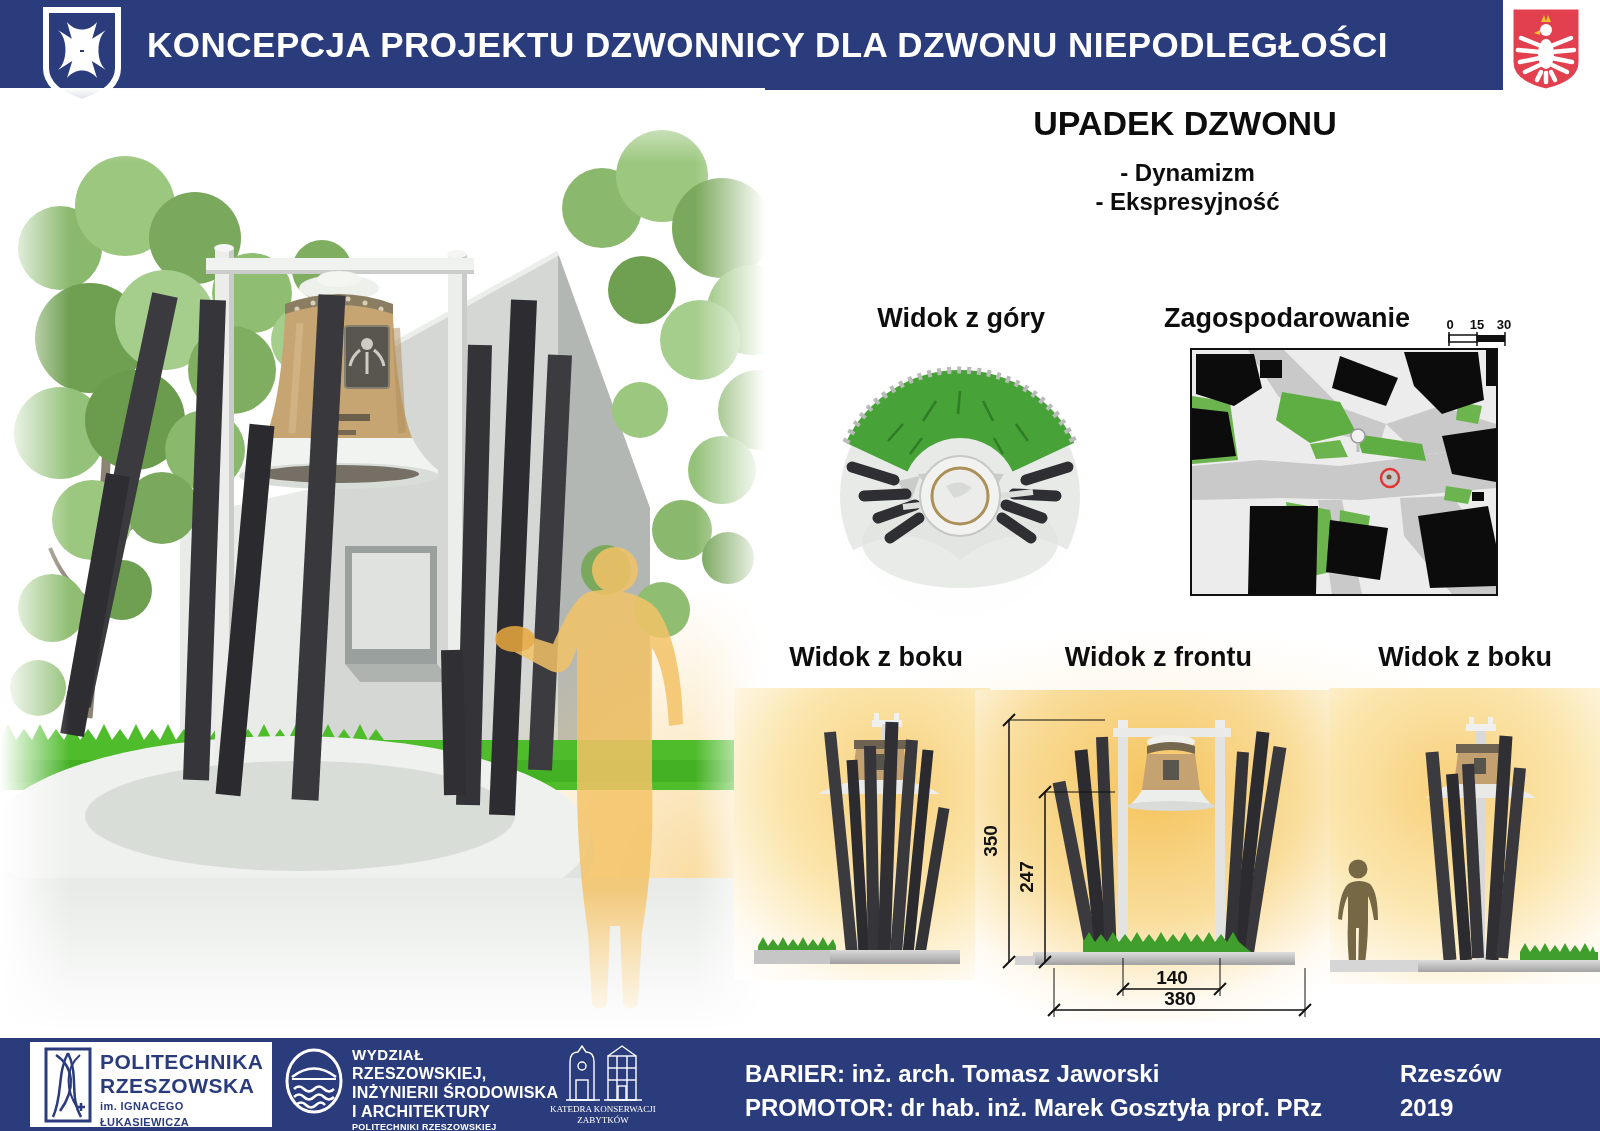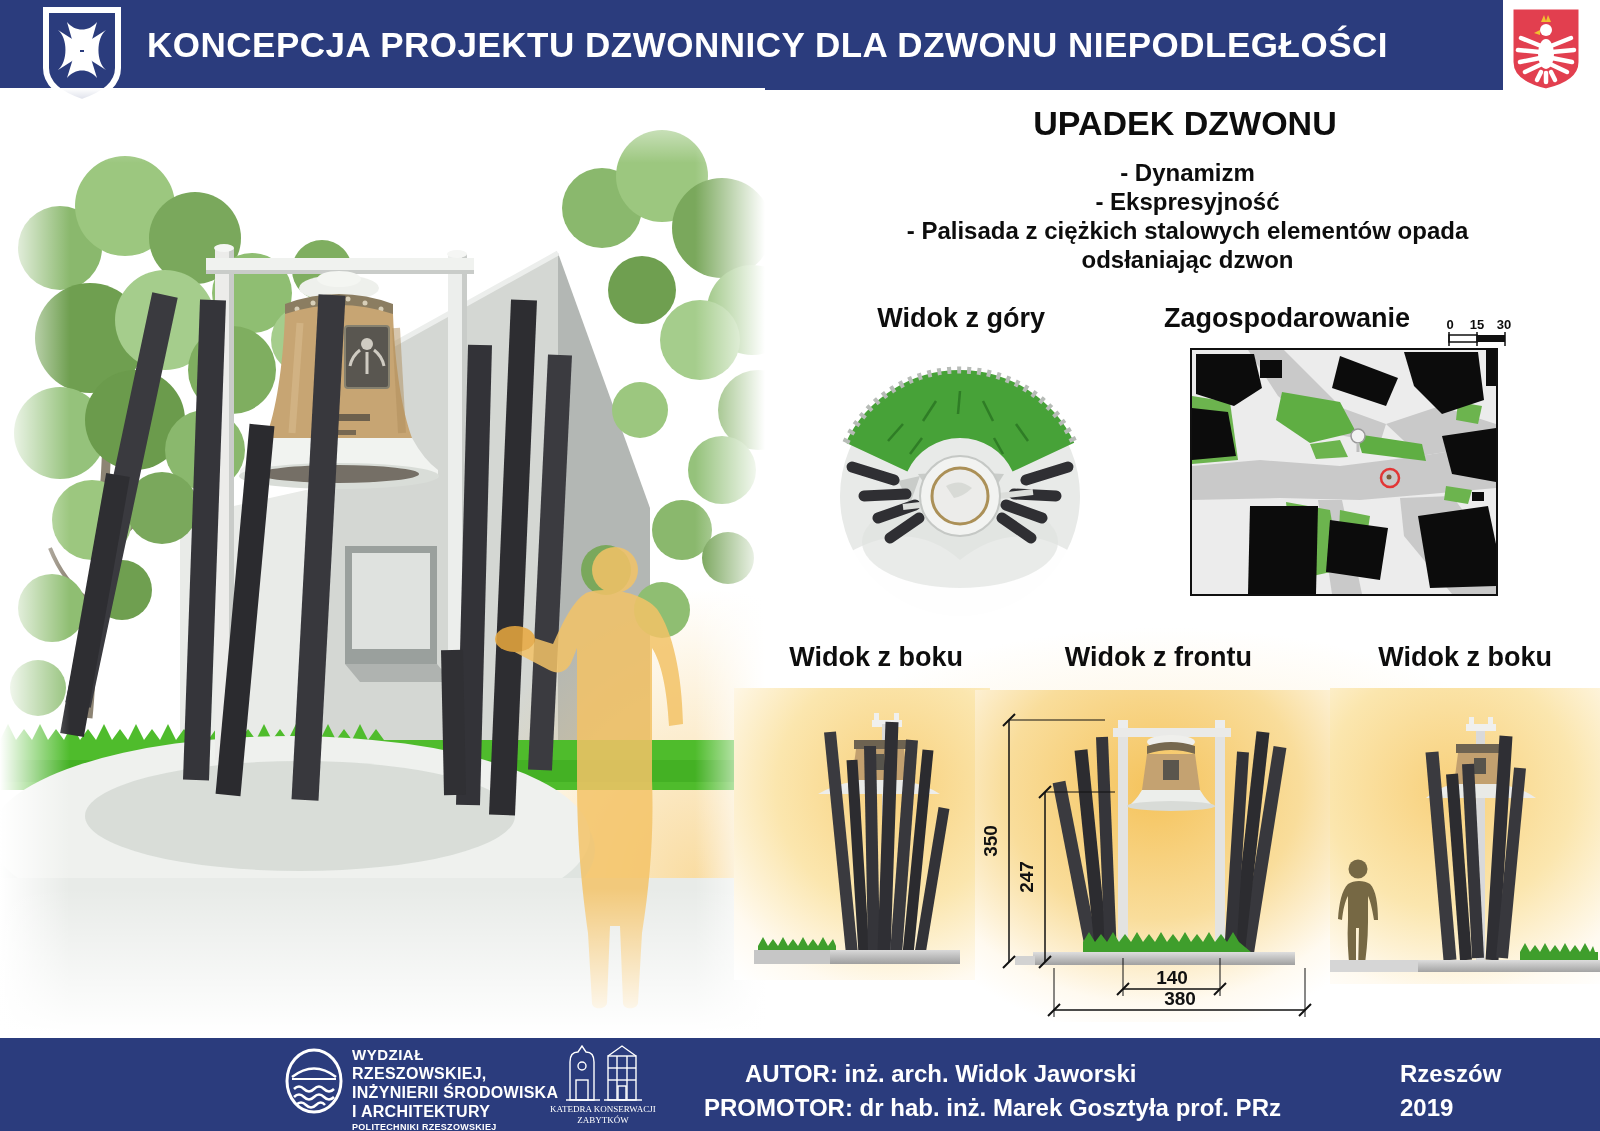--- a/index.html
+++ b/index.html
@@ -237,21 +237,20 @@
     <rect x="0" y="0" width="765" height="75" fill="url(#fadeT)"></rect>
     <rect x="0" y="0" width="70" height="945" fill="url(#fadeL)"></rect>
     <rect x="695" y="0" width="70" height="945" fill="url(#fadeR)"></rect>
     <rect x="0" y="800" width="765" height="145" fill="url(#fadeB)"></rect>
   </svg>
 
   <div class="abs lbl concept-title">UPADEK DZWONU</div>
   <div class="abs lbl bullets">
     <div>- Dynamizm</div>
     <div>- Ekspresyjność</div>
-    <div>- Palisada z ciężkich stalowych elementów opada odsłaniając dzwon</div>
   </div>
 
   <div class="abs lbl view-label" style="left:845px;top:303px;width:200px">Widok z góry</div>
   <svg class="abs" style="left:818px;top:346px" width="280" height="285" viewBox="0 0 280 285">
     <circle cx="142" cy="150" r="120" fill="#e8eae8"></circle>
     <path d="M22,212 Q90,168 142,214 Q200,168 262,212 L262,285 L22,285 Z" fill="#ffffff" opacity=".92"></path>
     <ellipse cx="142" cy="196" rx="98" ry="46" fill="#dfe2df" opacity=".7"></ellipse>
     <g>
       <path d="M27.8,96.7 A126,126 0 0 1 256.2,96.7 L194.6,125.5 A58,58 0 0 0 89.4,125.5 Z" fill="#47a238"></path>
       <path d="M27.8,96.7 A126,126 0 0 1 256.2,96.7" fill="none" stroke="#b7bcb7" stroke-width="7" stroke-dasharray="4 6"></path>
@@ -479,20 +478,35 @@
     <g>
       <path fill="#3f9e2c" d="M190,264 l5,-9 5,9 5,-7 5,7 5,-9 5,9 5,-7 5,7 5,-9 5,9 5,-7 5,7 5,-9 5,9 3,-6 2,6 L268,272 190,272 Z"></path>
       <rect x="190" y="264" width="78" height="8" fill="#3f9e2c"></rect>
     </g>
     <rect x="0" y="272" width="92" height="12" fill="#d6d6d6"></rect>
     <rect x="88" y="272" width="182" height="12" fill="url(#bg3)"></rect>
   </svg>
 
   <div class="abs footer-bar"></div>
 
+  <div class="abs uni-panel">
+    <svg class="abs" style="left:14px;top:5px" width="48" height="76" viewBox="0 0 48 76">
+      <rect x="2" y="2" width="44" height="72" fill="#fff" stroke="#2b3c7d" stroke-width="3"></rect>
+      <path d="M9,70 C19,48 13,26 24,6" stroke="#2b3c7d" stroke-width="2.5" fill="none"></path>
+      <path d="M24,6 C35,28 25,50 37,70" stroke="#2b3c7d" stroke-width="2.5" fill="none"></path>
+      <path d="M12,8 C30,20 32,42 16,64" stroke="#2b3c7d" stroke-width="2.5" fill="none"></path>
+      <path d="M36,8 C20,22 22,44 34,62" stroke="#2b3c7d" stroke-width="2" fill="none"></path>
+      <path d="M33,60 h8 M37,56 v8" stroke="#2b3c7d" stroke-width="2.5"></path>
+    </svg>
+    <div class="abs uni-text">
+      <div>POLITECHNIKA</div>
+      <div>RZESZOWSKA</div>
+      <div class="uni-sub">im. IGNACEGO ŁUKASIEWICZA</div>
+    </div>
+  </div>
 
   <svg class="abs" style="left:283px;top:1047px" width="62" height="70" viewBox="0 0 62 70">
     <ellipse cx="31" cy="34" rx="27" ry="31" fill="none" stroke="#fff" stroke-width="3"></ellipse>
     <path d="M9,30 Q31,13 53,30" fill="none" stroke="#fff" stroke-width="2.5"></path>
     <line x1="9" y1="32" x2="53" y2="32" stroke="#fff" stroke-width="2"></line>
     <path d="M11,42 q5,-5 10,0 t10,0 t10,0 t10,0" fill="none" stroke="#fff" stroke-width="2.5"></path>
     <path d="M11,50 q5,-5 10,0 t10,0 t10,0 t10,0" fill="none" stroke="#fff" stroke-width="2.5"></path>
     <path d="M13,58 q5,-5 10,0 t10,0 t9,0" fill="none" stroke="#fff" stroke-width="2.5"></path>
   </svg>
   <div class="abs fac-text">
@@ -517,19 +531,19 @@
         <line x1="48" y1="38" x2="76" y2="38"></line>
       <rect x="58" y="44" width="8" height="14"></rect>
       <path d="M44,58 H82"></path>
     </g>
   </svg>
   <div class="abs dept-caption">
     <div>KATEDRA KONSERWACJI</div>
     <div>ZABYTKÓW</div>
   </div>
 
-  <div class="abs credit" style="left:745px;top:1060px">AUTOR: inż. arch. Widok Jaworski</div>
-  <div class="abs credit" style="left:704px;top:1094px">PROMOTOR:  dr hab. inż. Marek Gosztyła prof. PRz</div>
+  <div class="abs credit" style="left:745px;top:1060px">BARIER: inż. arch. Tomasz Jaworski</div>
+  <div class="abs credit" style="left:745px;top:1094px">PROMOTOR:  dr hab. inż. Marek Gosztyła prof. PRz</div>
 
   <div class="abs cityyear" style="top:1060px">Rzeszów</div>
   <div class="abs cityyear" style="top:1094px">2019</div>
 
 </div>
 
 </body></html>

